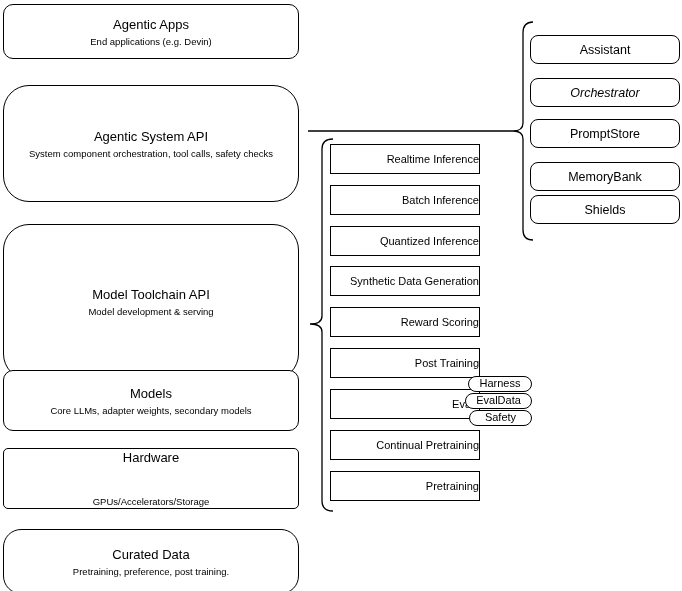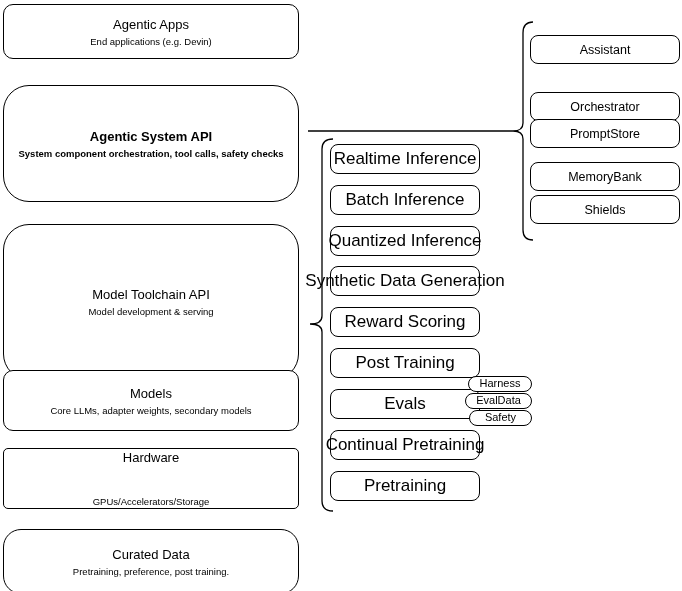--- a/index.html
+++ b/index.html
@@ -20,21 +20,21 @@
     display: flex;
     flex-direction: column;
     align-items: center;
     justify-content: center;
     text-align: center;
     z-index: 2;
   }
   .lcol { left: 3px; width: 296px; }
   .title { font-size: 13px; line-height: 17px; white-space: nowrap; }
   .sub   { font-size: 9.5px; line-height: 13px; margin-top: 2px; white-space: nowrap; }
-  .mcol  { left: 330px; width: 150px; height: 30px; border-radius: 8px; font-size: 17px; white-space: nowrap; }
+  .mcol  { left: 330px; width: 150px; height: 30px; border-radius: 0; font-size: 11px; white-space: nowrap; align-items: flex-end; }
   .rcol  { left: 530px; width: 150px; height: 29px; border-radius: 8px; font-size: 12.5px; white-space: nowrap; }
   .pill {
     position: absolute;
     box-sizing: border-box;
     border: 1.3px solid #000000;
     border-radius: 9px;
     background: #ffffff;
     display: flex;
     align-items: flex-start;
     justify-content: center;
@@ -58,21 +58,21 @@
     <path d="M 308 131 L 513 131"></path>
     <path d="M 533 22 Q 523 22 523 33 L 523 123 Q 523 131 513 131 Q 523 131 523 139 L 523 230 Q 523 240 533 240"></path>
     <path d="M 333 139 Q 322 139 322 149 L 322 316 Q 322 324 310 324 Q 322 324 322 332 L 322 501 Q 322 511 333 511"></path>
   </svg>
 
   <div class="node lcol" style="top:4px; height:55px; border-radius:10px;">
     <div class="title">Agentic Apps</div>
     <div class="sub">End applications (e.g. Devin)</div>
   </div>
 
-  <div class="node lcol" style="top:85px; height:117px; border-radius:26px;font-weight:bold;">
+  <div class="node lcol" style="top:85px; height:117px; border-radius:26px;">
     <div class="title">Agentic System API</div>
     <div class="sub">System component orchestration, tool calls, safety checks</div>
   </div>
 
   <div class="node lcol" style="top:224px; height:156px; border-radius:26px;">
     <div class="title">Model Toolchain API</div>
     <div class="sub">Model development &amp; serving</div>
   </div>
 
   <div class="node lcol" style="top:370px; height:61px; border-radius:10px;">
@@ -124,21 +124,21 @@
   <div class="pill" style="left:465px; top:393px; width:67px; height:16px;">
     <span>EvalData</span>
   </div>
   <div class="pill" style="left:469px; top:410px; width:63px; height:16px;">
     <span>Safety</span>
   </div>
 
   <div class="node rcol" style="top:35px;">
     <span>Assistant</span>
   </div>
-  <div class="node rcol" style="top:92px;">
+  <div class="node rcol" style="top:78px;font-style:italic;">
     <span>Orchestrator</span>
   </div>
   <div class="node rcol" style="top:119px;">
     <span>PromptStore</span>
   </div>
   <div class="node rcol" style="top:162px;justify-content:center;">
     <span>MemoryBank</span>
   </div>
   <div class="node rcol" style="top:195px;">
     <span>Shields</span>

